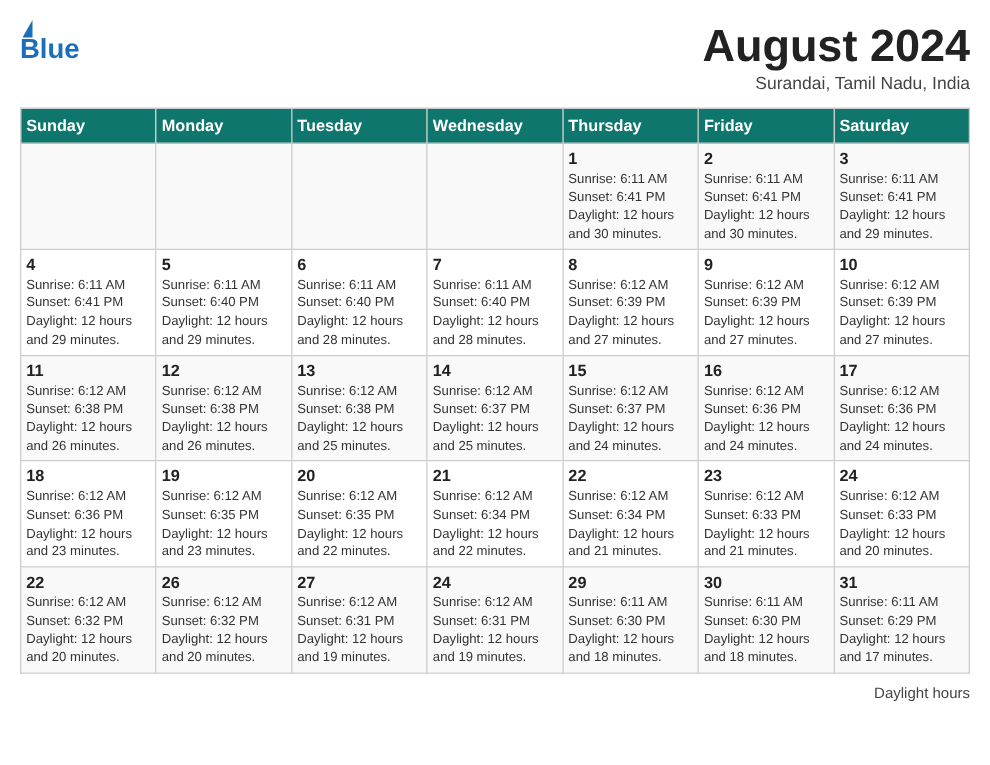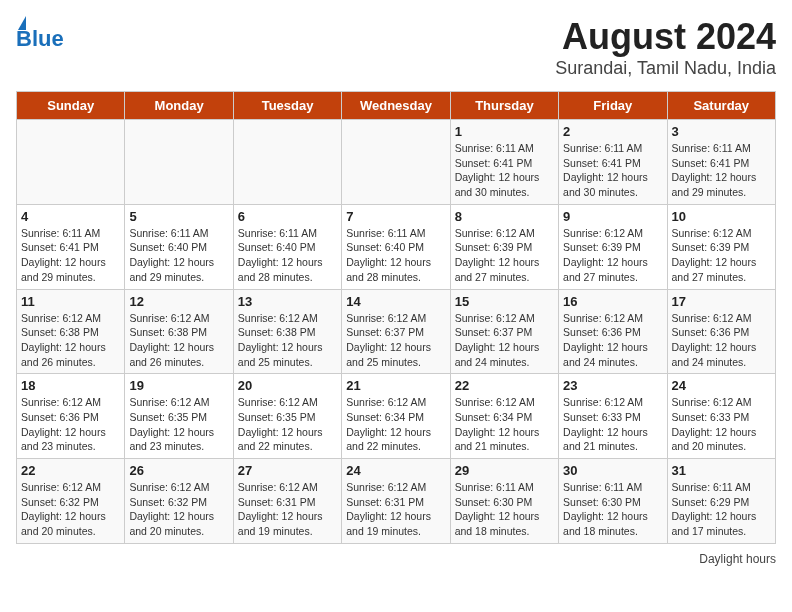--- a/index.html
+++ b/index.html
@@ -30,33 +30,33 @@
       vertical-align: middle;
     }
     .title-block { text-align: right; }
     .main-title {
       font-size: 36px;
       font-weight: bold;
       color: #222;
       margin-left: 32px;
     }
     .subtitle {
-      font-size: 18px;
+      font-size: 14px;
       color: #444;
     }
     table {
       width: 100%;
       border-collapse: collapse;
       font-size: 11px;
     }
     thead tr th {
-      background: #c2410c;
+      background: #0f766e;
       color: #fff;
       padding: 6px 4px;
-      text-align: center;
+      text-align: left;
       font-size: 13px;
       font-weight: bold;
       border: 1px solid #ccc;
     }
     tbody tr td {
       border: 1px solid #ccc;
       vertical-align: top;
       padding: 4px 4px;
       min-height: 70px;
       height: 80px;

